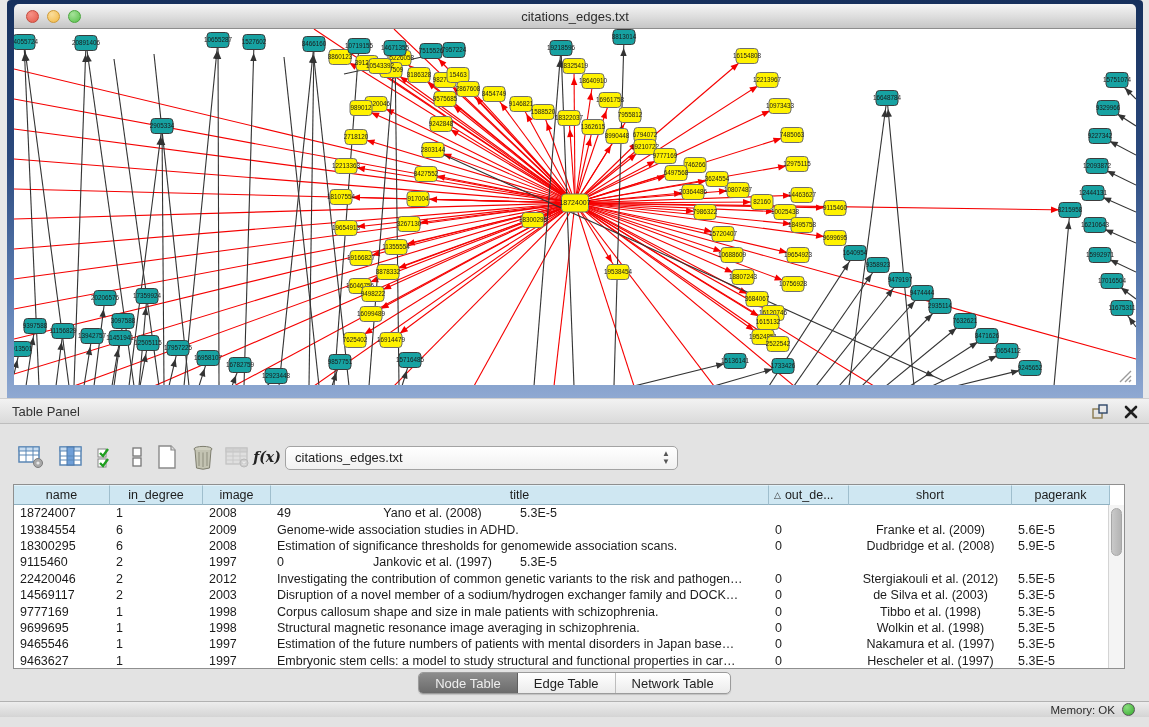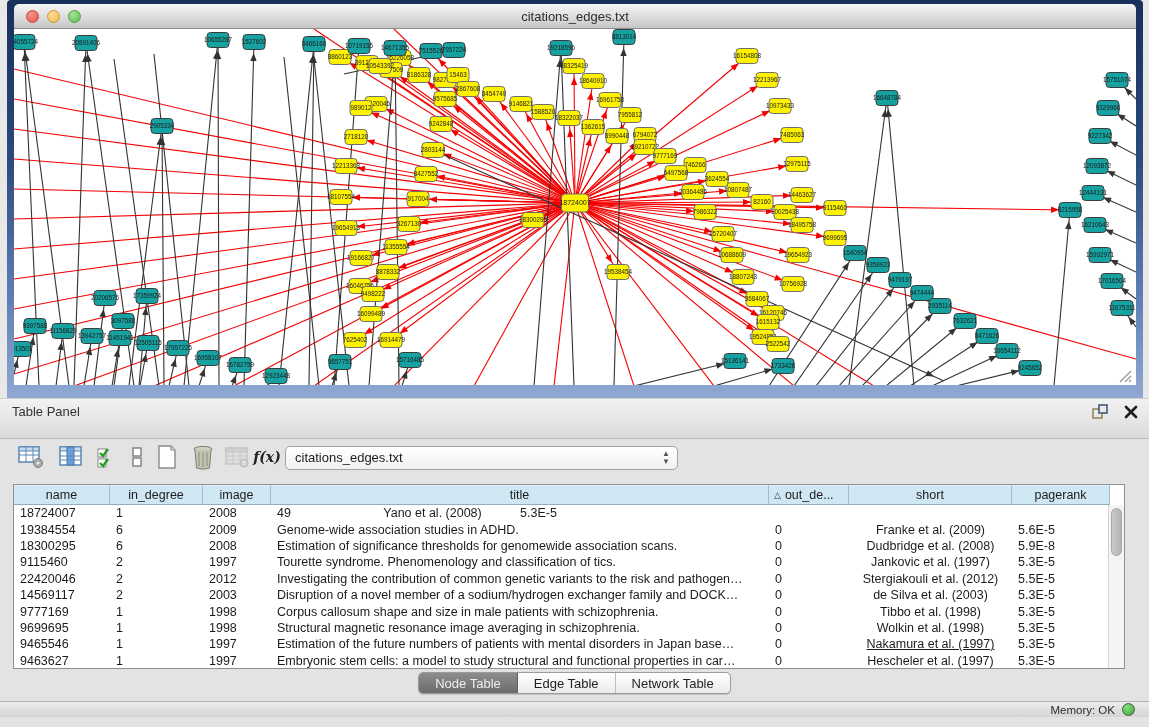--- a/index.html
+++ b/index.html
@@ -22,21 +22,21 @@
   .net-canvas { position:relative; width:1122px; height:356px; background:#fff; overflow:hidden; }
   .net-canvas svg { display:block; }
   .resize-grip { position:absolute; right:2px; bottom:2px; }
 
   
   .split-grip { position:absolute; left:570px; top:401px; width:7px; height:4px;
     border-radius:2px; background:#b4b4b4; box-shadow:0 1px 0 #fff; }
 
   
   .table-panel { position:absolute; left:0; top:398px; width:1149px; height:329px; background:#e3e3e3; }
-  .panel-header { height:41px; background:linear-gradient(180deg,#f2f2f2,#dadada);
+  .panel-header { height:26px; background:linear-gradient(180deg,#f2f2f2,#dadada);
     border-top:1px solid #cfcfcf; border-bottom:1px solid #bdbdbd; position:relative; }
   .panel-title { font-size:13px; color:#333; line-height:25px; padding-left:12px; }
   .panel-header-icons { position:absolute; right:10px; top:4px; display:flex; gap:14px; align-items:center; }
 
   .toolbar { position:absolute; left:0; top:40px; width:100%; height:40px; }
   .tool-btn { position:absolute; top:4px; width:30px; height:30px; display:flex; align-items:center; justify-content:center; }
   .fx-label { font-family:"DejaVu Serif", serif; font-style:italic; font-weight:bold; font-size:14px; color:#222; }
   .combo { position:absolute; left:285px; top:8px; width:393px; height:24px; background:linear-gradient(180deg,#fff,#f1f1f1);
     border:1px solid #a3a3a3; border-radius:5px; font-size:13px; color:#222; line-height:22px; padding:0 20px 0 9px; }
   .combo .steppers { position:absolute; right:7px; top:3px; display:flex; flex-direction:column; line-height:8px; font-size:8px; color:#555; }
@@ -989,27 +989,26 @@
           <div class="td center" style="width: 163px; flex: 0 0 163px;">Franke et al. (2009)</div>
           <div class="td" style="width: 98px; flex: 0 0 98px;">5.6E-5</div>
         </div>
         <div class="tr">
           <div class="td" style="width: 96px; flex: 0 0 96px;">18300295</div>
           <div class="td" style="width: 93px; flex: 0 0 93px;">6</div>
           <div class="td" style="width: 68px; flex: 0 0 68px;">2008</div>
           <div class="td" style="width: 498px; flex: 0 0 498px;">Estimation of significance thresholds for genomewide association scans.</div>
           <div class="td" style="width: 80px; flex: 0 0 80px;">0</div>
           <div class="td center" style="width: 163px; flex: 0 0 163px;">Dudbridge et al. (2008)</div>
-          <div class="td" style="width: 98px; flex: 0 0 98px;">5.9E-8</div>
+          <div class="td" style="width: 98px; flex: 0 0 98px;">5.9E-5</div>
         </div>
         <div class="tr">
           <div class="td" style="width: 96px; flex: 0 0 96px;">9115460</div>
           <div class="td" style="width: 93px; flex: 0 0 93px;">2</div>
           <div class="td" style="width: 68px; flex: 0 0 68px;">1997</div>
-          <div class="td" style="width: 498px; flex: 0 0 498px;">Tourette syndrome. Phenomenology and classification of tics.</div>
           <div class="td" style="width: 80px; flex: 0 0 80px;">0</div>
           <div class="td center" style="width: 163px; flex: 0 0 163px;">Jankovic et al. (1997)</div>
           <div class="td" style="width: 98px; flex: 0 0 98px;">5.3E-5</div>
         </div>
         <div class="tr">
           <div class="td" style="width: 96px; flex: 0 0 96px;">22420046</div>
           <div class="td" style="width: 93px; flex: 0 0 93px;">2</div>
           <div class="td" style="width: 68px; flex: 0 0 68px;">2012</div>
           <div class="td" style="width: 498px; flex: 0 0 498px;">Investigating the contribution of common genetic variants to the risk and pathogen…</div>
           <div class="td" style="width: 80px; flex: 0 0 80px;">0</div>
@@ -1042,21 +1041,21 @@
           <div class="td" style="width: 80px; flex: 0 0 80px;">0</div>
           <div class="td center" style="width: 163px; flex: 0 0 163px;">Wolkin et al. (1998)</div>
           <div class="td" style="width: 98px; flex: 0 0 98px;">5.3E-5</div>
         </div>
         <div class="tr">
           <div class="td" style="width: 96px; flex: 0 0 96px;">9465546</div>
           <div class="td" style="width: 93px; flex: 0 0 93px;">1</div>
           <div class="td" style="width: 68px; flex: 0 0 68px;">1997</div>
           <div class="td" style="width: 498px; flex: 0 0 498px;">Estimation of the future numbers of patients with mental disorders in Japan base…</div>
           <div class="td" style="width: 80px; flex: 0 0 80px;">0</div>
-          <div class="td center" style="width: 163px; flex: 0 0 163px; text-decoration: underline;">Nakamura et al. (1997)</div>
+          <div class="td center" style="width: 163px; flex: 0 0 163px;">Nakamura et al. (1997)</div>
           <div class="td" style="width: 98px; flex: 0 0 98px;">5.3E-5</div>
         </div>
         <div class="tr">
           <div class="td" style="width: 96px; flex: 0 0 96px;">9463627</div>
           <div class="td" style="width: 93px; flex: 0 0 93px;">1</div>
           <div class="td" style="width: 68px; flex: 0 0 68px;">1997</div>
           <div class="td" style="width: 498px; flex: 0 0 498px;">Embryonic stem cells: a model to study structural and functional properties in car…</div>
           <div class="td" style="width: 80px; flex: 0 0 80px;">0</div>
           <div class="td center" style="width: 163px; flex: 0 0 163px;">Hescheler et al. (1997)</div>
           <div class="td" style="width: 98px; flex: 0 0 98px;">5.3E-5</div>

